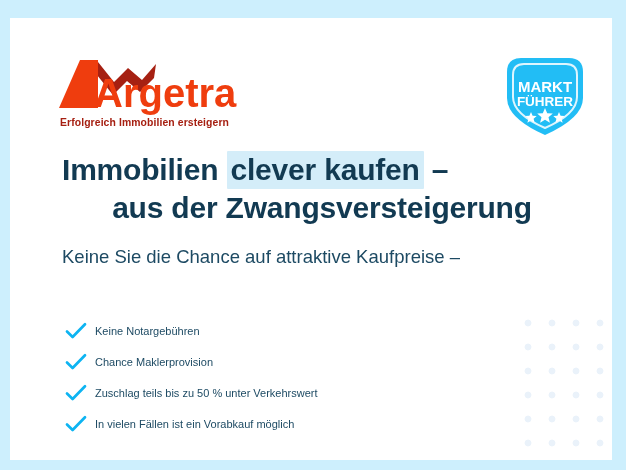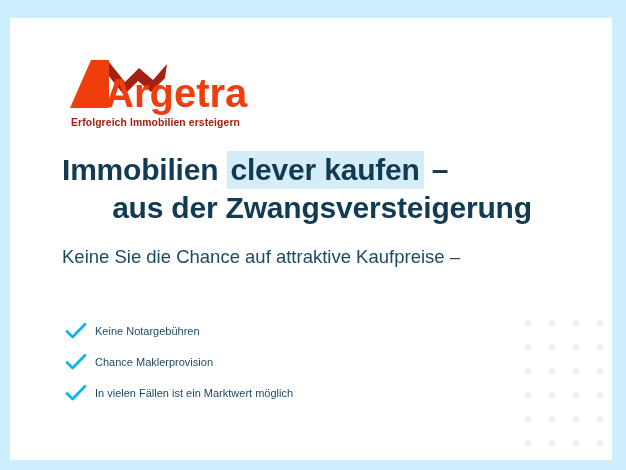--- a/index.html
+++ b/index.html
@@ -41,21 +41,21 @@
     height: 155px;
     background-image: radial-gradient(#eaf2fa 3.4px, transparent 3.6px);
     background-size: 24px 24px;
     background-position: 6px 6px;
     pointer-events: none;
   }
 
   
   .logo {
     position: absolute;
-    left: 59px;
+    left: 48px;
     top: 40px;
     width: 190px;
     height: 72px;
   }
   .logo svg { display: block; }
 
   
   .badge {
     position: absolute;
     left: 489px;
@@ -143,20 +143,35 @@
         </g>
 
         <path d="M1 50 L22 2 L40 2 L40 50 Z" fill="#ef3d0e"></path>
 
         <text x="36" y="49" font-family="'Liberation Sans', sans-serif" font-size="40" font-weight="bold" fill="#ef3d0e">Argetra</text>
 
         <text x="2" y="68" font-family="'Liberation Sans', sans-serif" font-size="10.4" font-weight="bold" fill="#a62012" letter-spacing="0.1">Erfolgreich Immobilien ersteigern</text>
       </svg>
     </div>
 
+    <div class="badge">
+      <svg width="92" height="88" viewBox="0 0 92 88" xmlns="http://www.w3.org/2000/svg">
+        <g>
+          <path d="M8 20 Q8 6 22 6 L70 6 Q84 6 84 20 L84 46 Q84 66 46 83 Q8 66 8 46 Z" fill="#22bdf5"></path>
+          <path d="M14 23 Q14 12 25 12 L67 12 Q78 12 78 23 L78 45 Q78 62 46 76 Q14 62 14 45 Z" fill="none" stroke="#ffffff" stroke-width="2" opacity="0.85"></path>
+        </g>
+        <text x="46" y="40" text-anchor="middle" font-family="'Liberation Sans', sans-serif" font-size="15" font-weight="bold" fill="#ffffff">MARKT</text>
+        <text x="46" y="54" text-anchor="middle" font-family="'Liberation Sans', sans-serif" font-size="13.5" font-weight="bold" fill="#ffffff">FÜHRER</text>
+        <g fill="#ffffff">
+          <path d="M32 60 L33.6 63.8 L37.7 64.1 L34.6 66.8 L35.6 70.8 L32 68.6 L28.4 70.8 L29.4 66.8 L26.3 64.1 L30.4 63.8 Z"></path>
+          <path d="M46 56 L48.2 61.2 L53.8 61.6 L49.5 65.3 L50.9 70.8 L46 67.8 L41.1 70.8 L42.5 65.3 L38.2 61.6 L43.8 61.2 Z"></path>
+          <path d="M60 60 L61.6 63.8 L65.7 64.1 L62.6 66.8 L63.6 70.8 L60 68.6 L56.4 70.8 L57.4 66.8 L54.3 64.1 L58.4 63.8 Z"></path>
+        </g>
+      </svg>
+    </div>
 
     <div class="headline">
       <span>Immobilien </span><span class="hl-mark">clever kaufen</span><span> –</span>
       <span class="line2">aus der Zwangsversteigerung</span>
     </div>
 
     <div class="subtitle">
       <span class="s-line">Keine Sie die Chance auf attraktive Kaufpreise –</span>
     </div>
 
@@ -176,18 +191,26 @@
             </svg>
         </span>
         <span class="bullet-label">Chance Maklerprovision</span>
       </li>
       <li class="bullet">
         <span class="check-icon">
           <svg width="22" height="18" viewBox="0 0 22 18">
               <path d="M2 9.5 L7.6 15 L20 2.2" fill="none" stroke="#0db4f2" stroke-width="2.7" stroke-linecap="round" stroke-linejoin="round"></path>
             </svg>
         </span>
-        <span class="bullet-label">In vielen Fällen ist ein Marktwert möglich</span>
+        <span class="bullet-label">Zuschlag teils bis zu 50 % unter Verkehrswert</span>
+      </li>
+      <li class="bullet">
+        <span class="check-icon">
+          <svg width="22" height="18" viewBox="0 0 22 18">
+              <path d="M2 9.5 L7.6 15 L20 2.2" fill="none" stroke="#0db4f2" stroke-width="2.7" stroke-linecap="round" stroke-linejoin="round"></path>
+            </svg>
+        </span>
+        <span class="bullet-label">In vielen Fällen ist ein Vorabkauf möglich</span>
       </li>
     </ul>
 
   </div>
 </div>
 
 </body></html>

